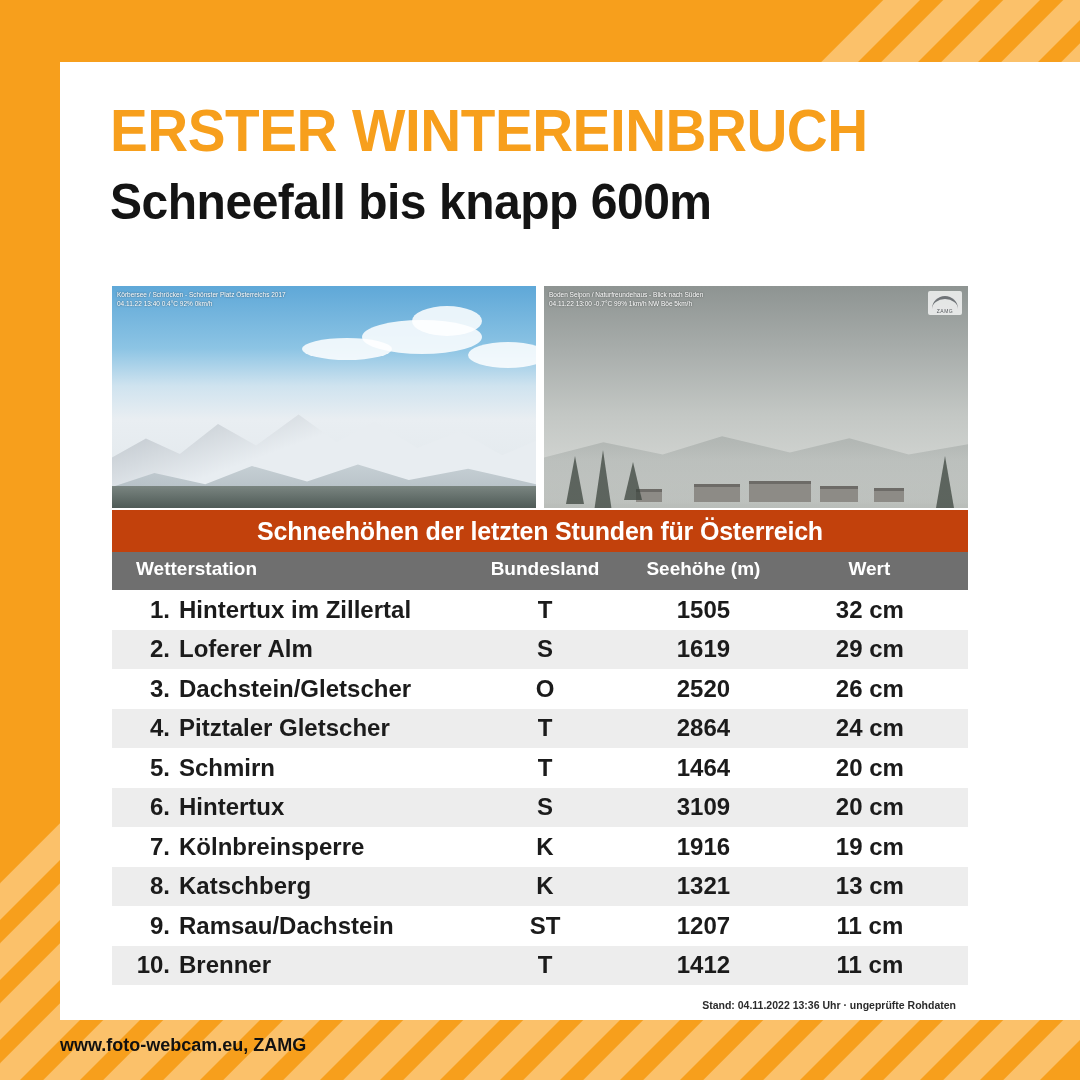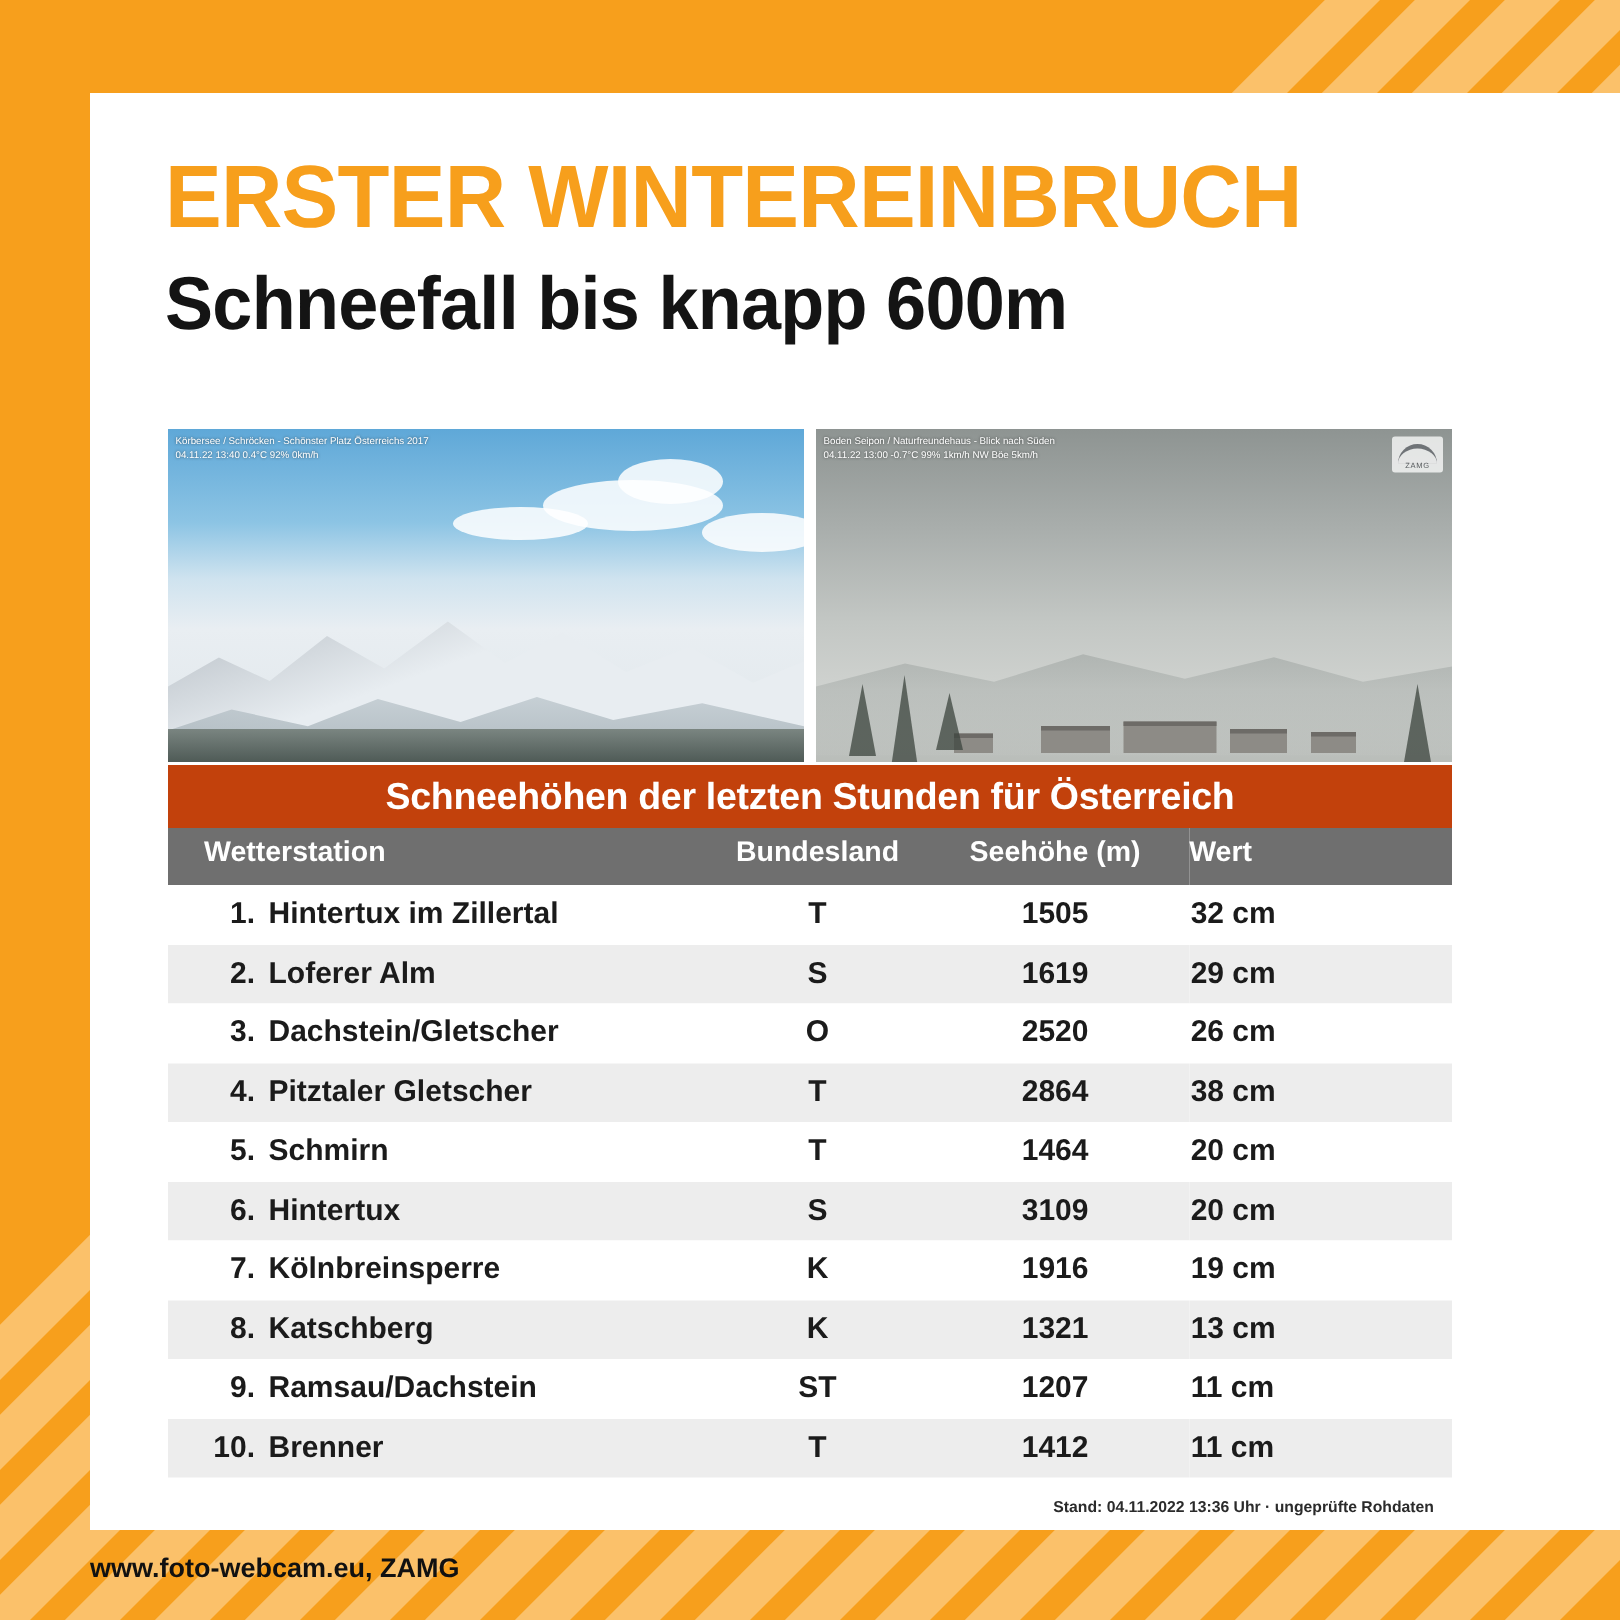--- a/index.html
+++ b/index.html
@@ -237,24 +237,24 @@
   thead th {
     background: #6f6f6f;
     color: #ffffff;
     font-size: 19px;
     font-weight: bold;
     padding: 6px 0 10px 0;
   }
   th.c-station, td.c-station { text-align: left; padding-left: 24px; width: 42%; }
   th.c-land, td.c-land { text-align: center; width: 17%; }
   th.c-alt, td.c-alt { text-align: center; width: 22%; }
-  th.c-val, td.c-val { text-align: left; padding-right: 22px; width: 19%; }
+  th.c-val, td.c-val { text-align: center; padding-right: 22px; width: 19%; }
 
   tbody td {
-    font-size: 20px;
+    font-size: 24px;
     font-weight: bold;
     color: #1b1b1b;
     height: 37.5px;
     vertical-align: middle;
   }
   tbody tr:nth-child(even) { background: #ededed; }
   tbody tr:nth-child(odd) { background: #ffffff; }
   .rank {
     display: inline-block;
     width: 34px;
@@ -380,21 +380,21 @@
         <tr>
           <td class="c-station"><span class="rank">3.</span><span>Dachstein/Gletscher</span></td>
           <td class="c-land">O</td>
           <td class="c-alt">2520</td>
           <td class="c-val">26 cm</td>
         </tr>
         <tr>
           <td class="c-station"><span class="rank">4.</span><span>Pitztaler Gletscher</span></td>
           <td class="c-land">T</td>
           <td class="c-alt">2864</td>
-          <td class="c-val">38 cm</td>
+          <td class="c-val">24 cm</td>
         </tr>
         <tr>
           <td class="c-station"><span class="rank">5.</span><span>Schmirn</span></td>
           <td class="c-land">T</td>
           <td class="c-alt">1464</td>
           <td class="c-val">20 cm</td>
         </tr>
         <tr>
           <td class="c-station"><span class="rank">6.</span><span>Hintertux</span></td>
           <td class="c-land">S</td>

